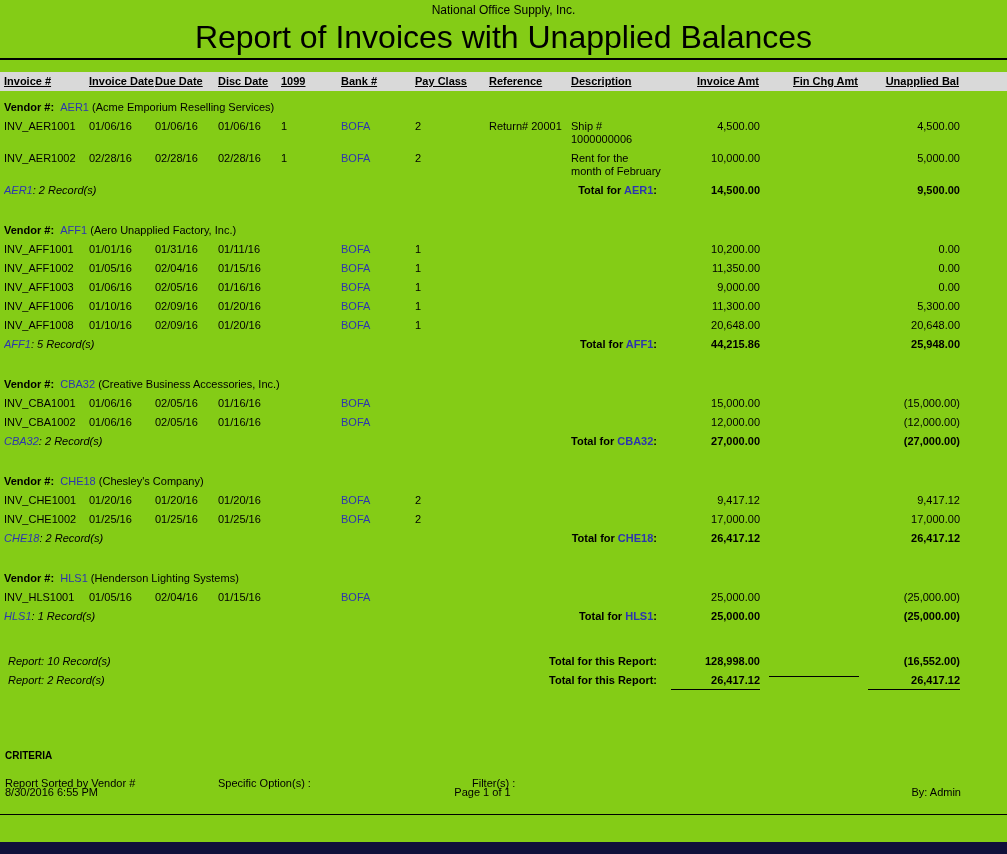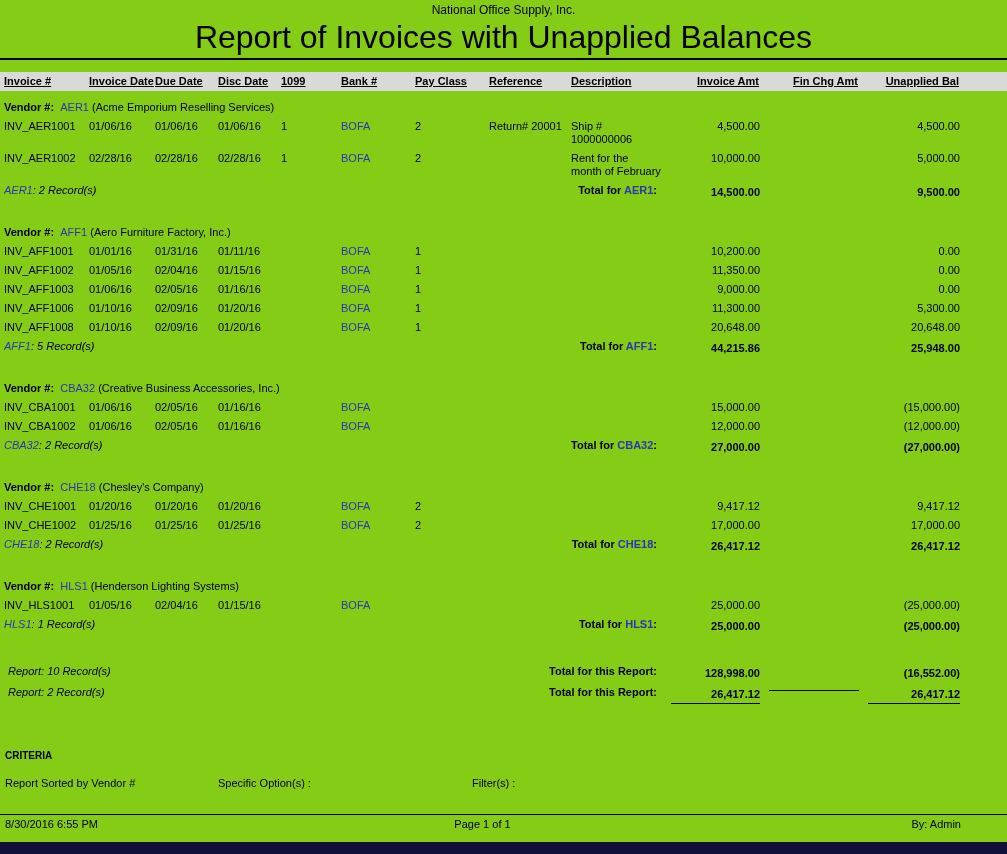--- a/index.html
+++ b/index.html
@@ -24,34 +24,34 @@
   .italic { font-style:italic; }
   .blue { color:var(--link-blue,#2d35b0); }
 
   tr.vendor-row td { padding-top:4px; padding-bottom:3px; }
   tr.spacer-row td { padding:0; height:20px; }
   tr.prespacer-row td { padding:0; height:6px; }
   tr.topspacer-row td { padding:0; height:6px; }
 
   td.total-label { padding-right:6px; white-space:nowrap; }
   td.total-amt { padding-top:0; }
-  .amt-line { border-top:3px solid #84cc16; margin-left:8px; padding-top:2px; text-align:right; }
+  .amt-line { border-top:1px solid #84cc16; margin-left:8px; padding-top:2px; text-align:right; }
   .amt-line.final { border-bottom:1px solid #000; padding-bottom:2px; }
   td.rec-count { white-space:nowrap; }
   td.report-rec { padding-left:4px; }
 
   .criteria { position:absolute; left:5px; top:750px; width:957px; }
   .criteria-heading { font-size:10px; font-weight:700; }
   .criteria-row { position:relative; margin-top:16px; font-size:11px; height:14px; }
   .criteria-row .c1 { position:absolute; left:0; }
   .criteria-row .c2 { position:absolute; left:213px; }
   .criteria-row .c3 { position:absolute; left:467px; }
 
   .footer-rule { position:absolute; left:0; top:814px; width:100%; border-top:1px solid #000; }
-  .page-footer { position:absolute; left:4px; top:786px; width:957px; font-size:11px; height:15px;margin-top:32px; }
+  .page-footer { position:absolute; left:4px; top:786px; width:957px; font-size:11px; height:15px; }
   .f-left { position:absolute; left:1px; }
   .f-center { position:absolute; left:0; right:0; text-align:center; }
   .f-right { position:absolute; right:0; }
 
   .bottom-bar { position:absolute; left:0; bottom:0; width:100%; height:12px; background:var(--bar,#10103a); }
 </style>
 </head>
 <body>
 
 <div class="page">
@@ -138,21 +138,21 @@
             <div class="amt-line bold"></div>
           </td>
           <td class="r total-amt">
             <div class="amt-line bold">9,500.00</div>
           </td>
         </tr>
         <tr class="spacer-row">
           <td colspan="12"></td>
         </tr>
         <tr class="vendor-row">
-          <td class="l" colspan="12"><span class="bold">Vendor #:&nbsp; </span><span class="blue">AFF1</span><span> (Aero Furniture Factory, Inc.)</span></td>
+          <td class="l" colspan="12"><span class="bold">Vendor #:&nbsp; </span><span class="blue">AFF1</span><span> (Aero Unapplied Factory, Inc.)</span></td>
         </tr>
         <tr class="data-row">
           <td class="l">INV_AFF1001</td>
           <td class="l">01/01/16</td>
           <td class="l">01/31/16</td>
           <td class="l">01/11/16</td>
           <td class="l"></td>
           <td class="l blue">BOFA</td>
           <td class="l">1</td>
           <td class="l"></td>

